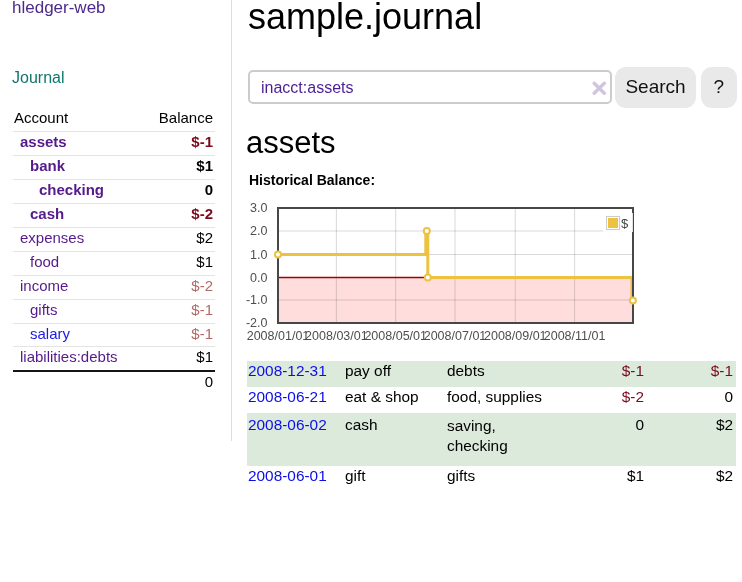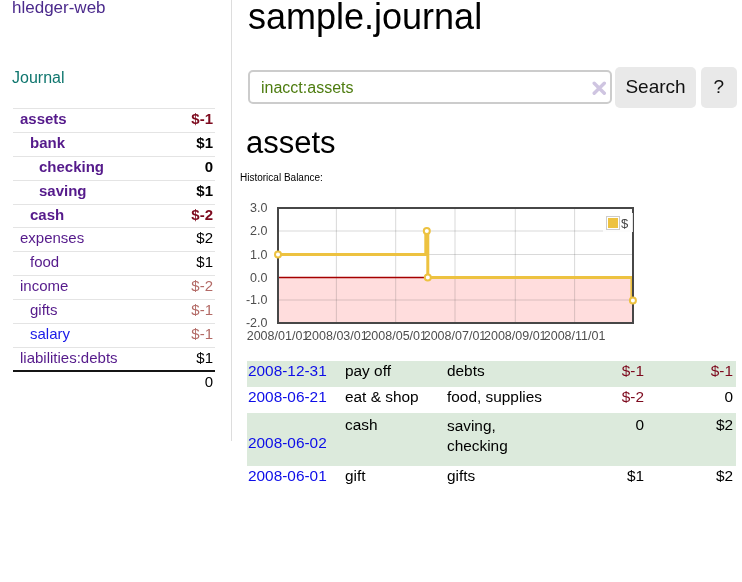--- a/index.html
+++ b/index.html
@@ -23,58 +23,58 @@
 #acct td.i1 { padding-left:7px; }
 #acct td.i2 { padding-left:17px; }
 #acct td.i3 { padding-left:26px; }
 #acct a { color:#551a8b; }
 #acct .bold a { font-weight:bold; }
 #acct .plain td.b { font-weight:normal; }
 
 
 #h1 { left:248px; top:-4px; font-size:36px; color:#000; }
 #sinput { left:248px; top:70px; width:364px; height:34px; border:2px solid #ccc; border-radius:5px; background:#fff; }
-#stext { left:261px; top:79px; font-size:16px; color:#4d7c0f; }
-
-.btn { background:#e9e9e9; border-radius:5px; text-align:center; color:#111; }
+#stext { left:261px; top:79px; font-size:16px; color:#4c1d95; }
+
+.btn { background:#e9e9e9; border-radius:11px; text-align:center; color:#111; }
 #sbtn { left:615px; top:67px; width:81px; height:40.5px; font-size:19px; line-height:40px; }
 #qbtn { left:701px; top:67px; width:35.5px; height:40.5px; font-size:19px; line-height:40px; }
 #h2 { left:246px; top:124.5px; font-size:31px; }
-#hb { left:240px; top:172px; font-size:10px; font-weight:normal; }
+#hb { left:249px; top:172px; font-size:14px; font-weight:bold; }
 
 
 #reg { left:247px; top:361px; width:489px; border-collapse:collapse; table-layout:fixed; font-size:15.4px; }
 #reg th { font-weight:bold; text-align:left; vertical-align:top; padding:4.3px 0 5.7px 1px; line-height:19px; }
 #reg td { vertical-align:top; padding:0 0 5px 1px; line-height:20.8px; }
 #reg .r { text-align:right; }
 #reg .hb { padding-right:3px; }
 #reg tr.g { background:#dceadc; }
 #reg a { color:#0d0de8;text-align:center; }
 </style>
 </head>
 <body>
 <a class="abs" id="brand">hledger-web</a>
 <a class="abs" id="journal">Journal</a>
 <table class="abs" id="acct">
  <tbody>
+      <tr class="h">
+        <td class="a">Account</td>
+        <td class="b" style="font-weight:normal">Balance</td>
+      </tr>
  <tr class="bold">
         <td class="i1"><a>assets</a></td>
         <td class="b negb">$-1</td>
       </tr>
  <tr class="bold">
         <td class="i2"><a>bank</a></td>
         <td class="b">$1</td>
       </tr>
  <tr class="bold">
         <td class="i3"><a>checking</a></td>
         <td class="b">0</td>
-      </tr>
- <tr class="bold">
-        <td class="i3"><a>saving</a></td>
-        <td class="b">$1</td>
       </tr>
  <tr class="bold">
         <td class="i2"><a>cash</a></td>
         <td class="b negb">$-2</td>
       </tr>
  <tr class="plain">
         <td class="i1"><a>expenses</a></td>
         <td class="b">$2</td>
       </tr>
  <tr class="plain">
@@ -185,21 +185,21 @@
         <td class="r negb hb">$-1</td>
       </tr>
  <tr>
         <td><a>2008-06-21</a></td>
         <td>eat &amp; shop</td>
         <td>food, supplies</td>
         <td class="r negb">$-2</td>
         <td class="r hb">0</td>
       </tr>
  <tr class="g">
-        <td style="padding-top:20px"><a>2008-06-02</a></td>
+        <td style="padding-top:2px"><a>2008-06-02</a></td>
         <td style="padding-top:2px">cash</td>
         <td style="padding-top:3px;padding-bottom:8.4px">saving,<br>checking</td>
         <td class="r" style="padding-top:2px">0</td>
         <td class="r hb" style="padding-top:2px">$2</td>
       </tr>
  <tr>
         <td><a>2008-06-01</a></td>
         <td>gift</td>
         <td>gifts</td>
         <td class="r">$1</td>

